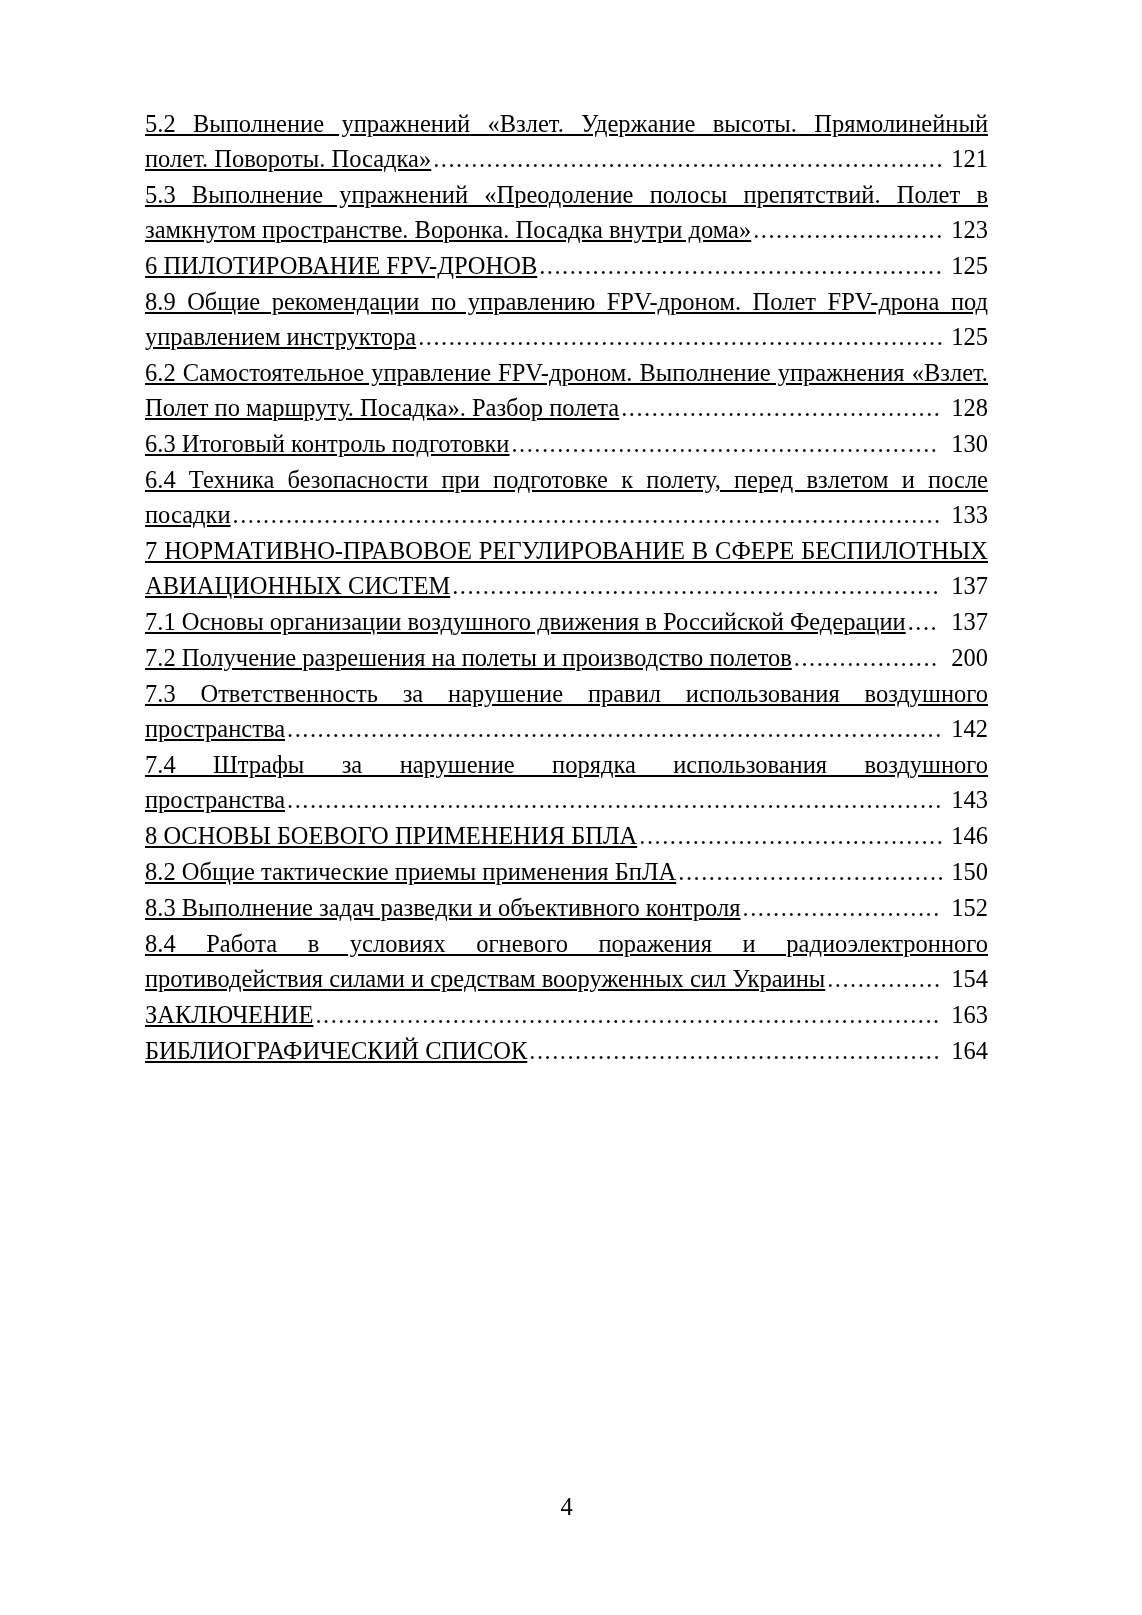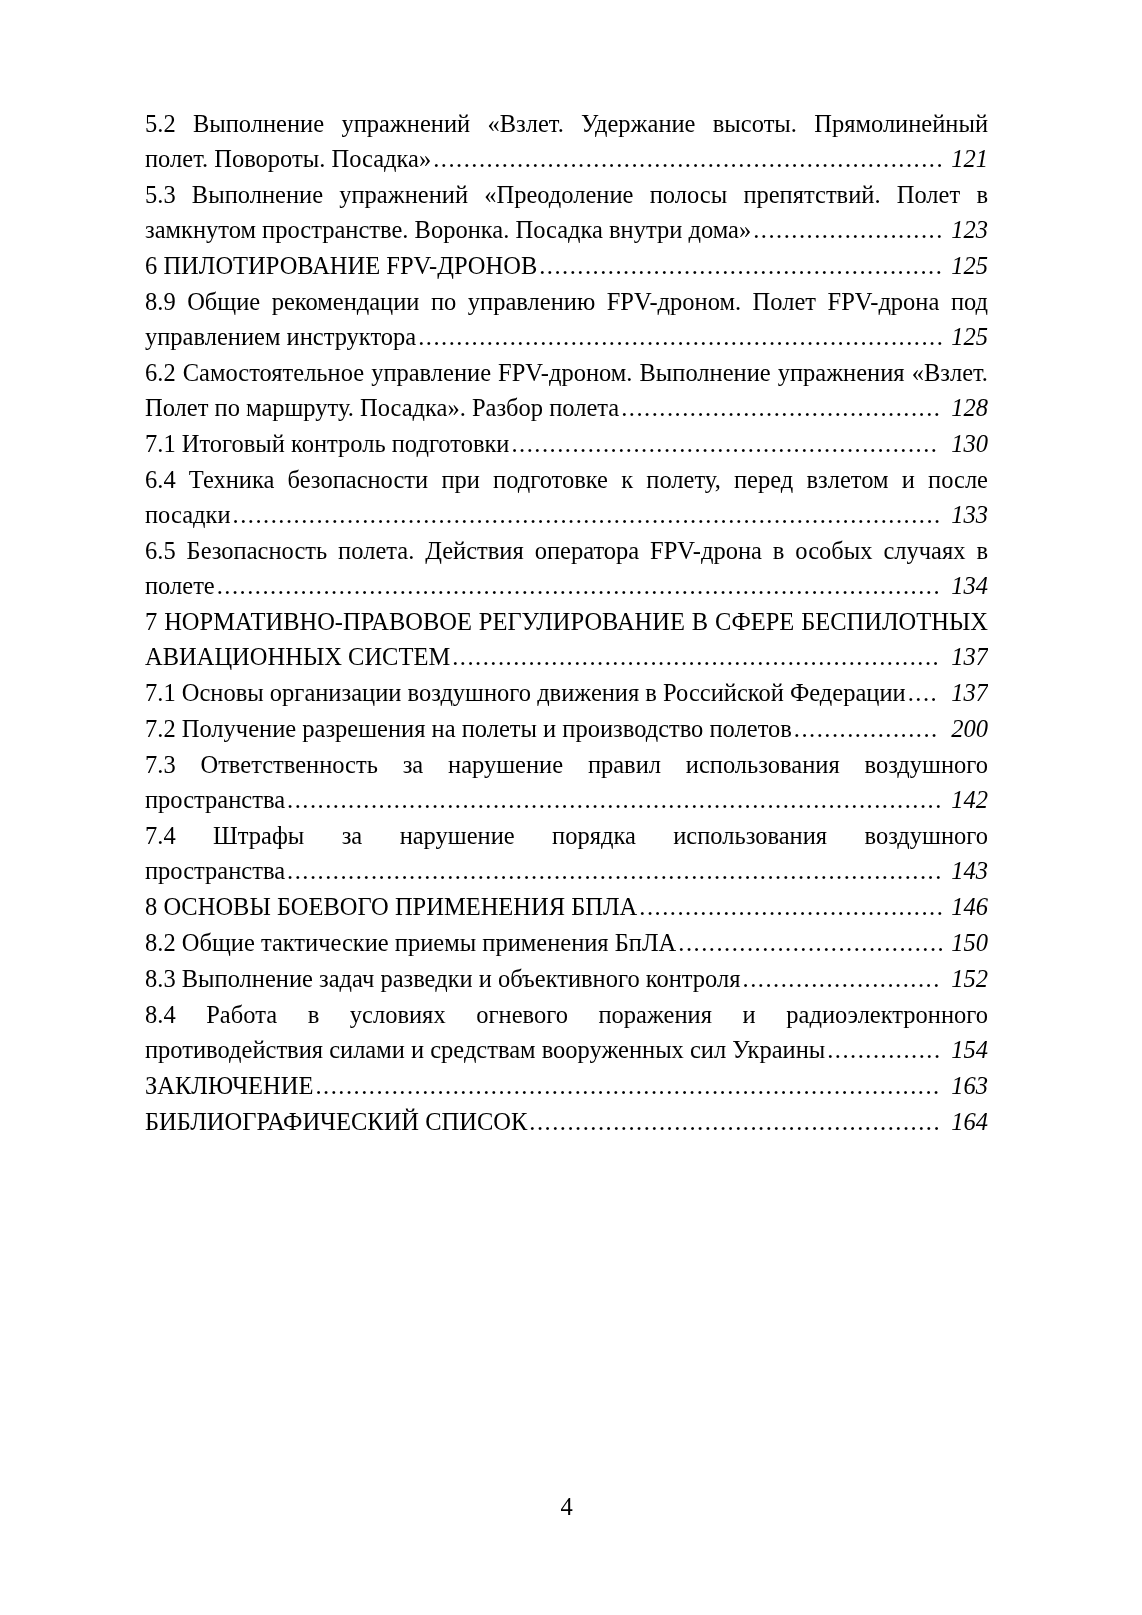--- a/index.html
+++ b/index.html
@@ -23,52 +23,51 @@
   }
   .toc-entry {
     font-size: 24.5px;
     line-height: 35px;
     text-align: justify;
     margin: 0 0 1px 0;
     overflow: hidden; 
   }
   .toc-title {
     white-space: normal;
+    text-decoration: underline;
   }
   .toc-leader {
     letter-spacing: 1.5px;
     padding-left: 2px;
   }
   .toc-page {
     float: right;
     padding-left: 6px;
-    font-style: italic;
   }
   .footer {
     position: absolute;
     left: 145px;
     top: 1492px;
     width: 843px;
     text-align: center;
     font-size: 24.5px;
     line-height: 30px;
   }
 </style>
 </head>
 <body>
 
 <div class="content">
   <p class="toc-entry"><span class="toc-title">5.2 Выполнение упражнений «Взлет. Удержание высоты. Прямолинейный полет. Повороты. Посадка»</span><span class="toc-leader">...................................................................</span><span class="toc-page">121</span></p>
   <p class="toc-entry"><span class="toc-title">5.3 Выполнение упражнений «Преодоление полосы препятствий. Полет в замкнутом пространстве. Воронка. Посадка внутри дома»</span><span class="toc-leader">.........................</span><span class="toc-page">123</span></p>
   <p class="toc-entry"><span class="toc-title">6 ПИЛОТИРОВАНИЕ FPV-ДРОНОВ</span><span class="toc-leader">.....................................................</span><span class="toc-page">125</span></p>
   <p class="toc-entry"><span class="toc-title">8.9 Общие рекомендации по управлению FPV-дроном. Полет FPV-дрона под управлением инструктора</span><span class="toc-leader">.....................................................................</span><span class="toc-page">125</span></p>
   <p class="toc-entry"><span class="toc-title">6.2 Самостоятельное управление FPV-дроном. Выполнение упражнения «Взлет. Полет по маршруту. Посадка». Разбор полета</span><span class="toc-leader">..........................................</span><span class="toc-page">128</span></p>
-  <p class="toc-entry"><span class="toc-title">7.1 Итоговый контроль подготовки</span><span class="toc-leader">........................................................</span><span class="toc-page">130</span></p>
+  <p class="toc-entry"><span class="toc-title">6.3 Итоговый контроль подготовки</span><span class="toc-leader">........................................................</span><span class="toc-page">130</span></p>
   <p class="toc-entry"><span class="toc-title">6.4 Техника безопасности при подготовке к полету, перед взлетом и после посадки</span><span class="toc-leader">.............................................................................................</span><span class="toc-page">133</span></p>
-  <p class="toc-entry"><span class="toc-title">6.5 Безопасность полета. Действия оператора FPV-дрона в особых случаях в полете</span><span class="toc-leader">...............................................................................................</span><span class="toc-page">134</span></p>
   <p class="toc-entry"><span class="toc-title">7 НОРМАТИВНО-ПРАВОВОЕ РЕГУЛИРОВАНИЕ В СФЕРЕ БЕСПИЛОТНЫХ АВИАЦИОННЫХ СИСТЕМ</span><span class="toc-leader">................................................................</span><span class="toc-page">137</span></p>
   <p class="toc-entry"><span class="toc-title">7.1 Основы организации воздушного движения в Российской Федерации</span><span class="toc-leader">....</span><span class="toc-page">137</span></p>
   <p class="toc-entry"><span class="toc-title">7.2 Получение разрешения на полеты и производство полетов</span><span class="toc-leader">...................</span><span class="toc-page">200</span></p>
   <p class="toc-entry"><span class="toc-title">7.3 Ответственность за нарушение правил использования воздушного пространства</span><span class="toc-leader">......................................................................................</span><span class="toc-page">142</span></p>
   <p class="toc-entry"><span class="toc-title">7.4 Штрафы за нарушение порядка использования воздушного пространства</span><span class="toc-leader">......................................................................................</span><span class="toc-page">143</span></p>
   <p class="toc-entry"><span class="toc-title">8 ОСНОВЫ БОЕВОГО ПРИМЕНЕНИЯ БПЛА</span><span class="toc-leader">........................................</span><span class="toc-page">146</span></p>
   <p class="toc-entry"><span class="toc-title">8.2 Общие тактические приемы применения БпЛА</span><span class="toc-leader">...................................</span><span class="toc-page">150</span></p>
   <p class="toc-entry"><span class="toc-title">8.3 Выполнение задач разведки и объективного контроля</span><span class="toc-leader">..........................</span><span class="toc-page">152</span></p>
   <p class="toc-entry"><span class="toc-title">8.4 Работа в условиях огневого поражения и радиоэлектронного противодействия силами и средствам вооруженных сил Украины</span><span class="toc-leader">...............</span><span class="toc-page">154</span></p>
   <p class="toc-entry"><span class="toc-title">ЗАКЛЮЧЕНИЕ</span><span class="toc-leader">..................................................................................</span><span class="toc-page">163</span></p>

